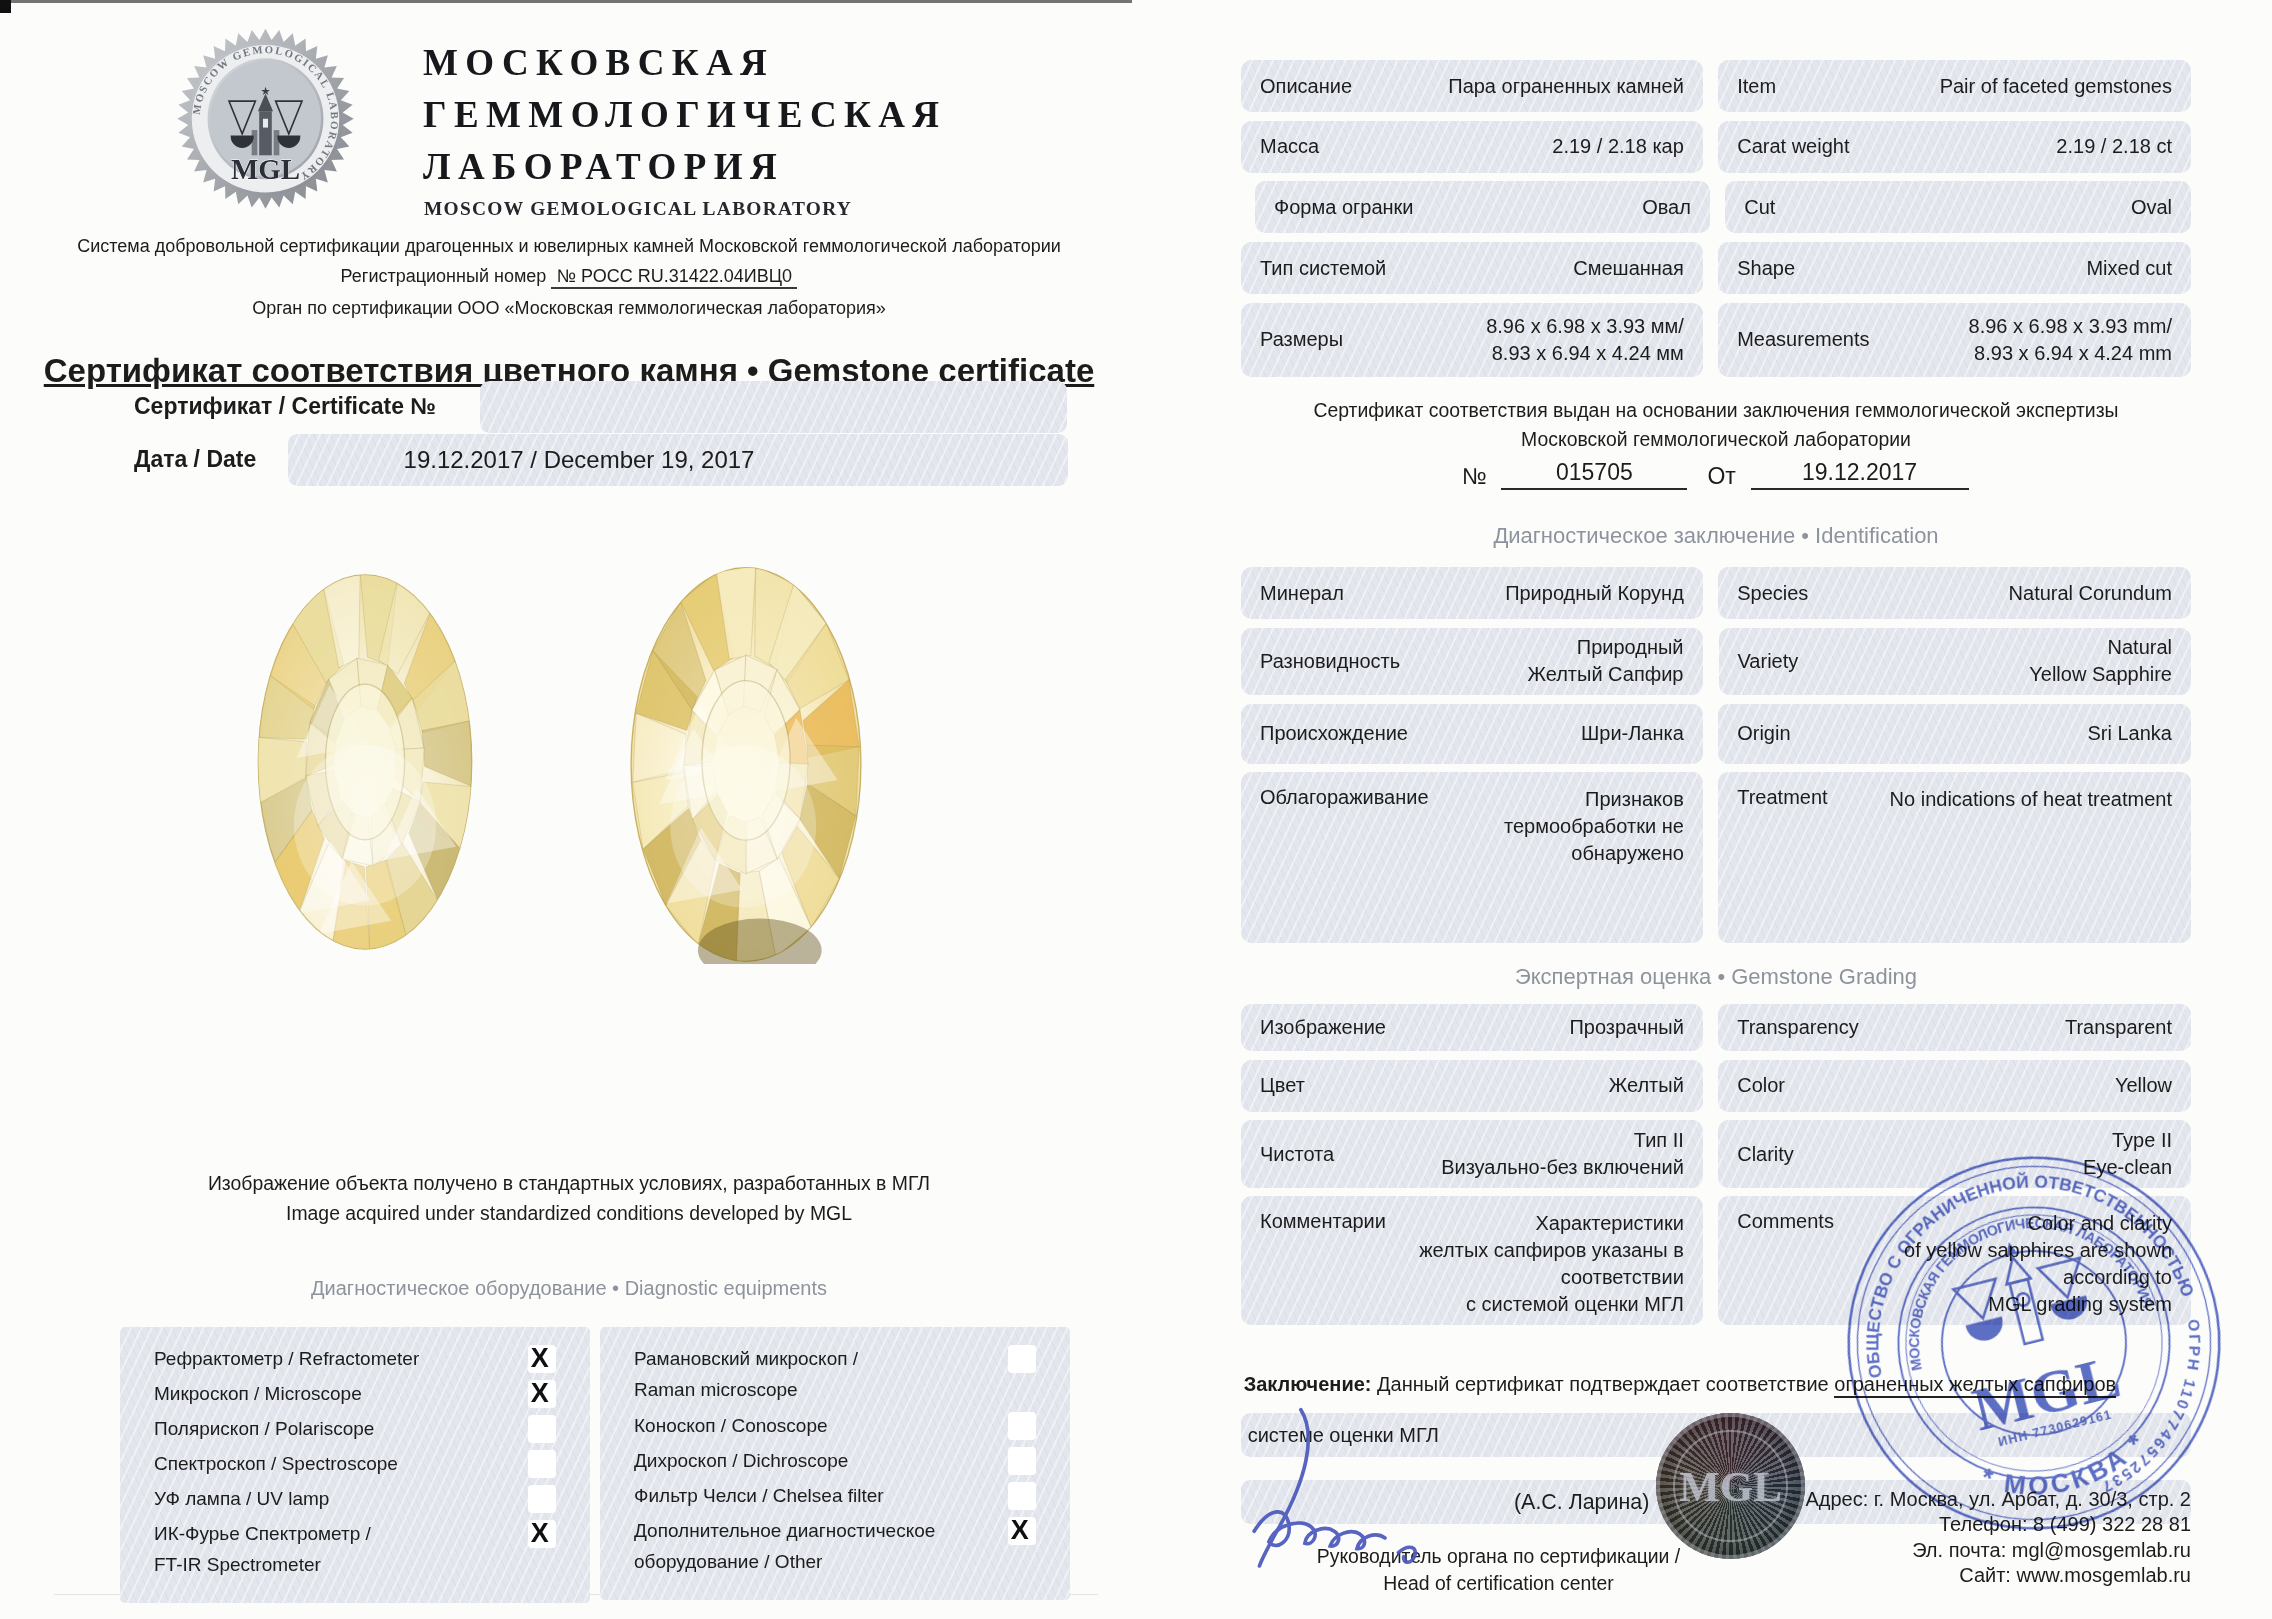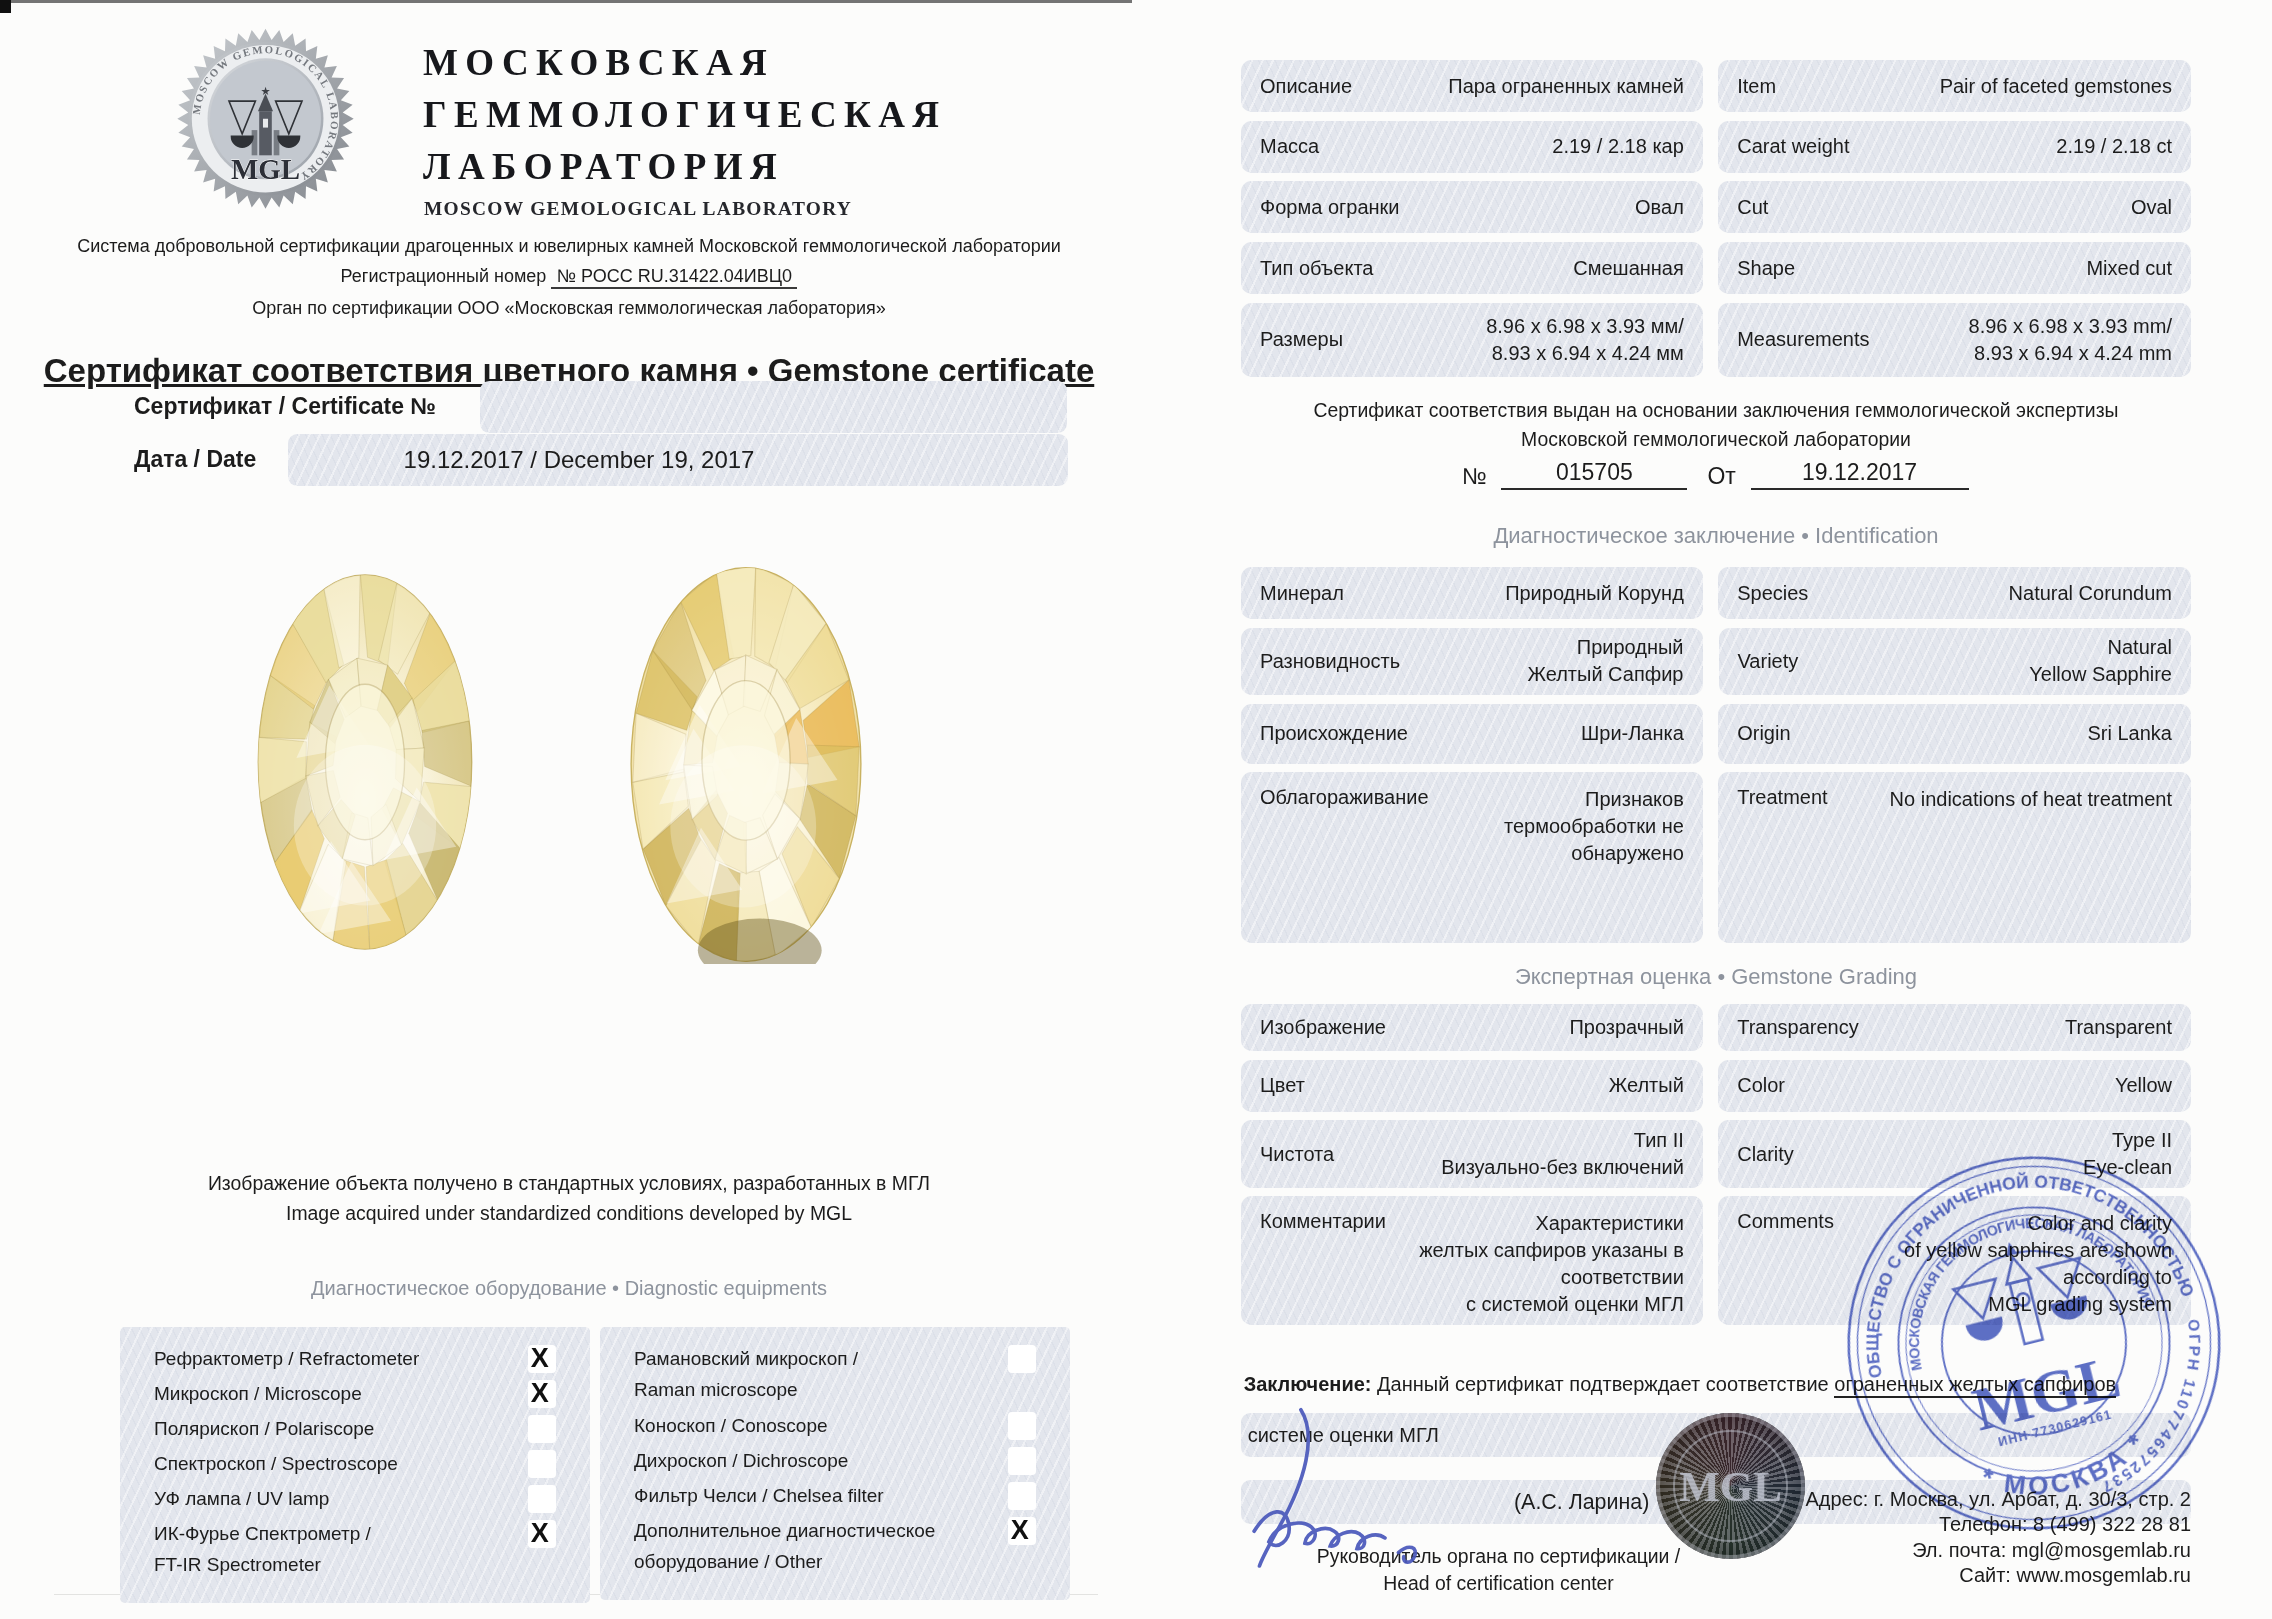--- a/index.html
+++ b/index.html
@@ -357,33 +357,33 @@
         <div class="trow" style="min-height: 52px;">
           <div class="tcell ru">
             <div class="clabel">Масса</div>
             <div class="cvalue">2.19 / 2.18 кар</div>
           </div>
           <div class="tcell en">
             <div class="clabel">Carat weight</div>
             <div class="cvalue">2.19 / 2.18 ct</div>
           </div>
         </div>
-        <div class="trow" style="min-height: 52px;">
+        <div class="trow" style="min-height: 52px; margin-left: 14px;">
           <div class="tcell ru">
             <div class="clabel">Форма огранки</div>
             <div class="cvalue">Овал</div>
           </div>
           <div class="tcell en">
             <div class="clabel">Cut</div>
             <div class="cvalue">Oval</div>
           </div>
         </div>
         <div class="trow" style="min-height: 52px;">
           <div class="tcell ru">
-            <div class="clabel">Тип объекта</div>
+            <div class="clabel">Тип системой</div>
             <div class="cvalue">Смешанная</div>
           </div>
           <div class="tcell en">
             <div class="clabel">Shape</div>
             <div class="cvalue">Mixed cut</div>
           </div>
         </div>
         <div class="trow" style="min-height: 74px;">
           <div class="tcell ru">
             <div class="clabel">Размеры</div>

